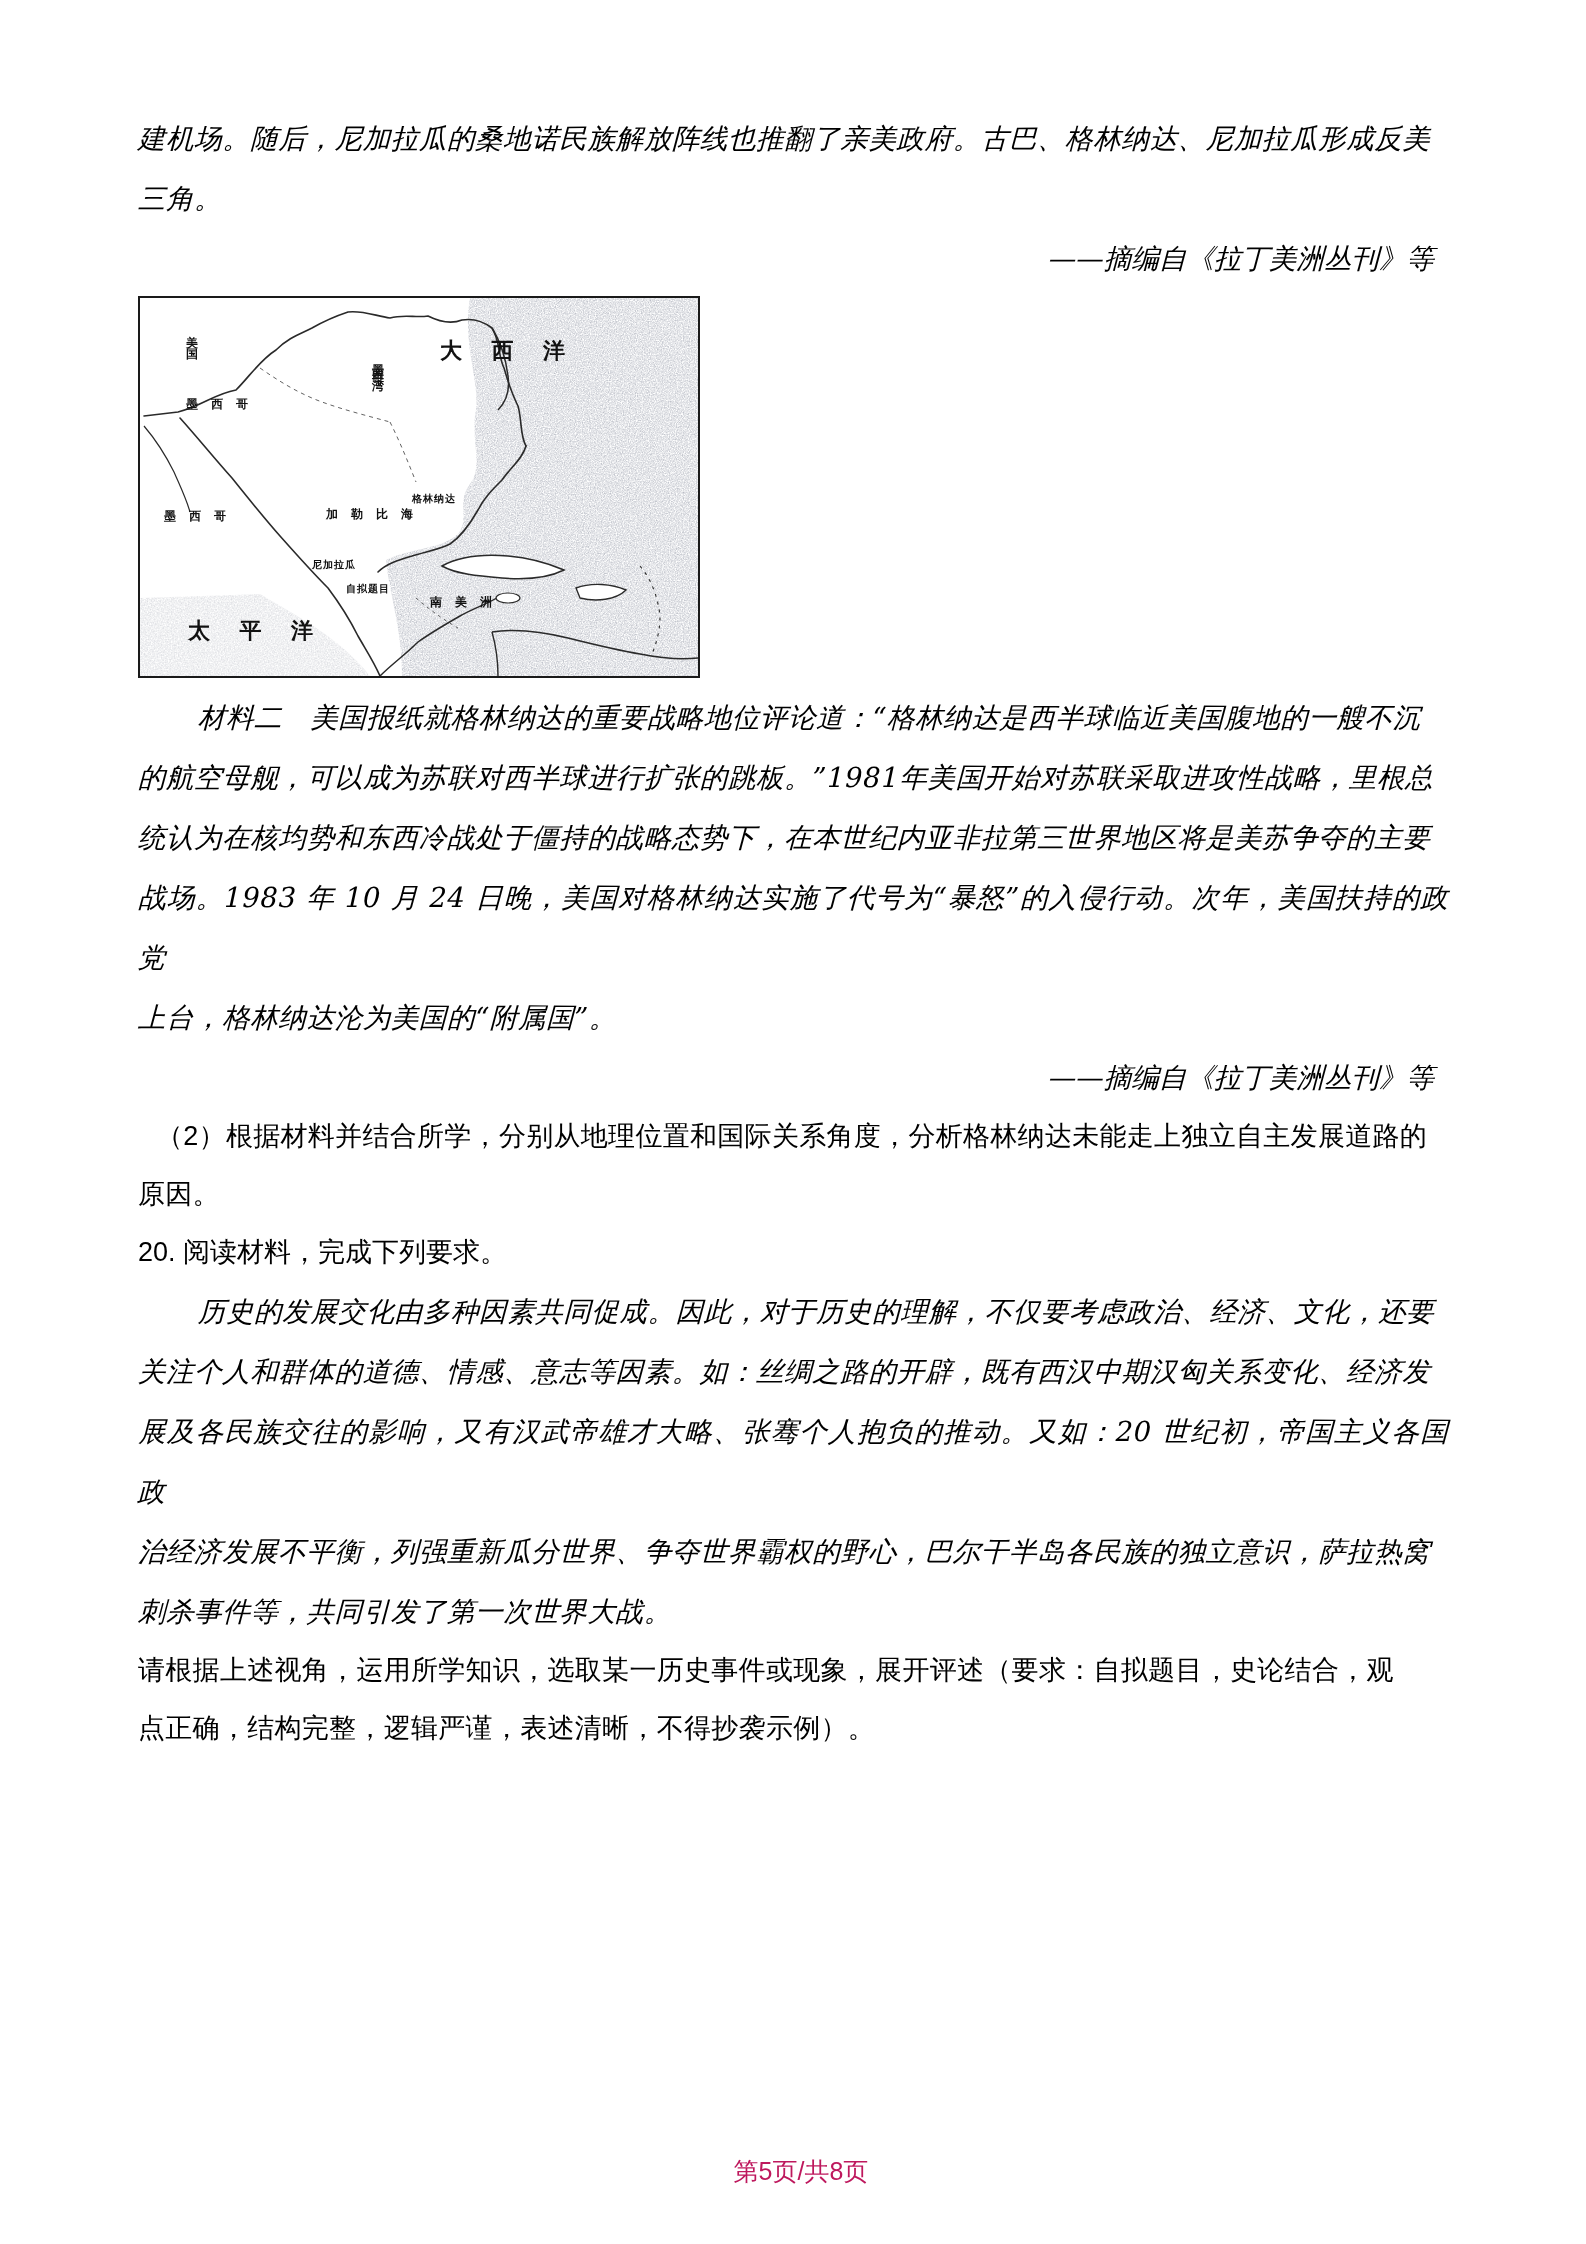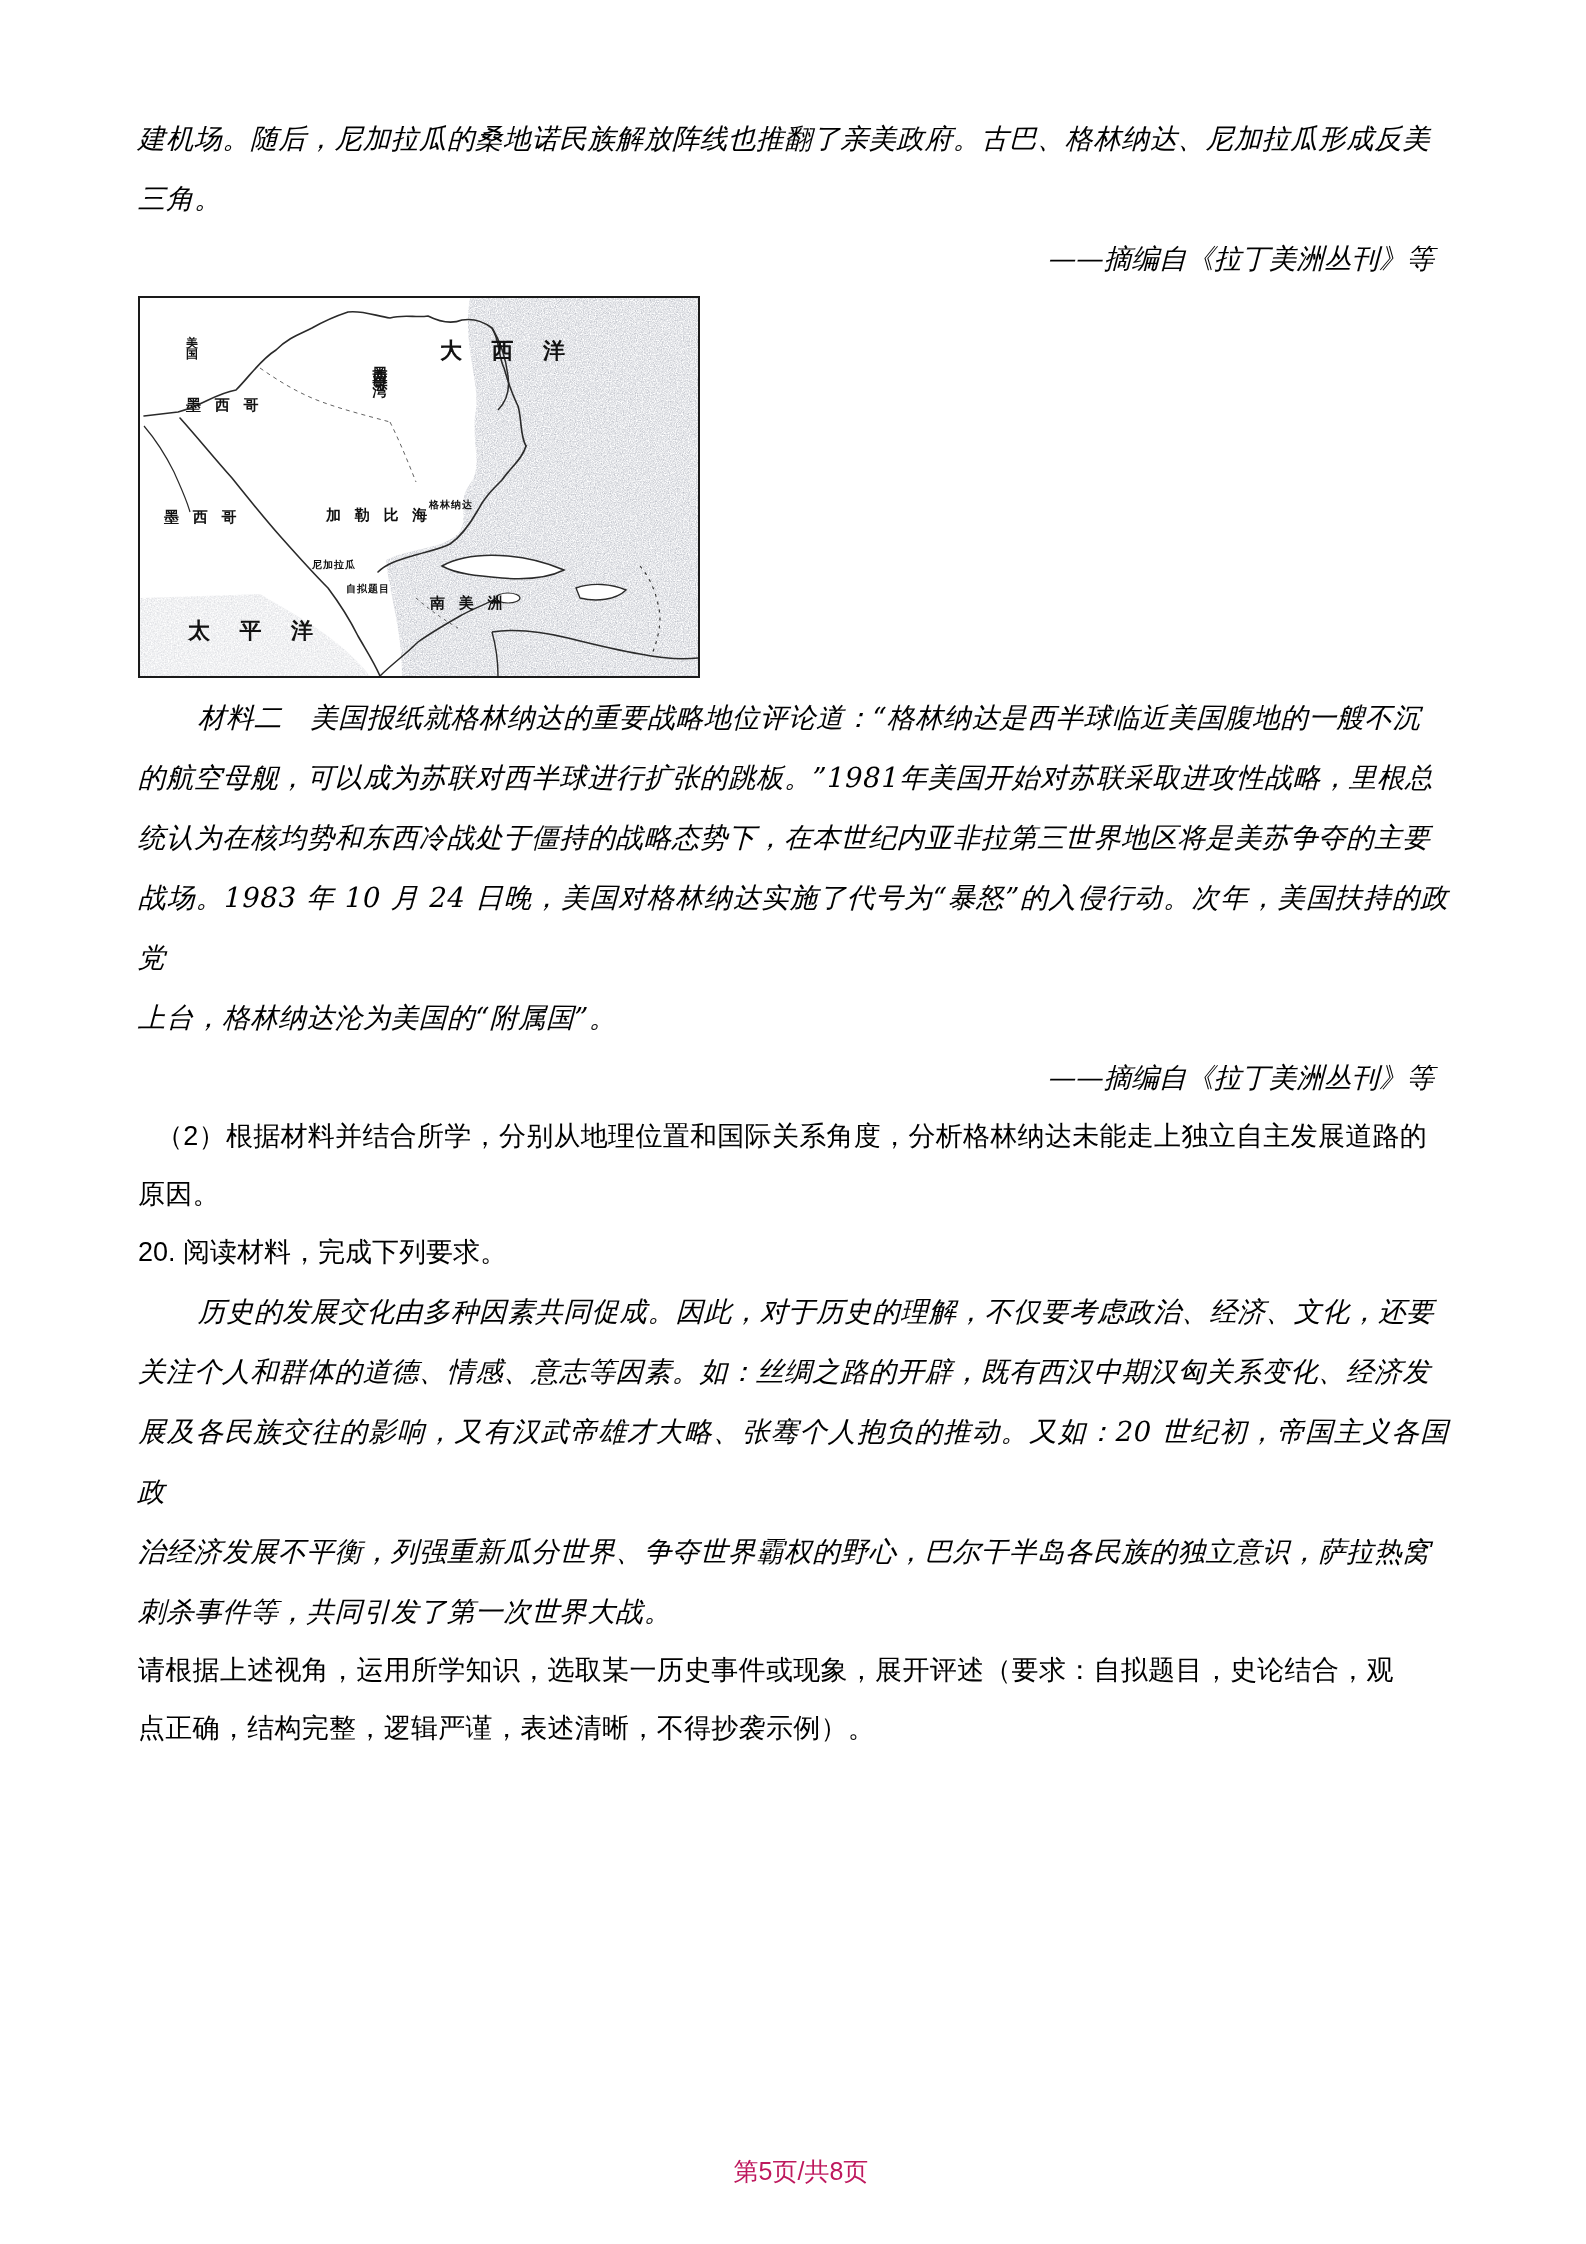--- a/index.html
+++ b/index.html
@@ -97,21 +97,21 @@
   .map-canvas { position: absolute; inset: 0; }
   .map-label {
     position: absolute;
     font-family: "Liberation Serif", "DejaVu Serif", serif;
     font-weight: 700;
     color: #111;
     white-space: nowrap;
     line-height: 1;
   }
   .ml-big { font-size: 22px; letter-spacing: 12px; }
-  .ml-mid { font-size: 15px; letter-spacing: 5px; }
+  .ml-mid { font-size: 12px; letter-spacing: 5px; }
   .ml-sm  { font-size: 12px; letter-spacing: 1.5px; }
   .ml-xs  { font-size: 10px; letter-spacing: 1px; }
   .ml-vert { writing-mode: vertical-rl; letter-spacing: 5px; }
 
   .footer {
     position: absolute;
     left: 8px;
     top: 2155px;
     width: 1586px;
     text-align: center;
@@ -200,21 +200,21 @@
           <path d="M250,124 C260,144 268,164 276,184" fill="none" stroke="#3a3a3a" stroke-width="0.8" stroke-dasharray="4 4"></path>
           <path d="M276,300 C290,312 304,322 318,330" fill="none" stroke="#3a3a3a" stroke-width="0.8" stroke-dasharray="3 4"></path>
         </svg>
 
         <span class="map-label ml-sm ml-vert" style="left:46px; top:28px;">美 国</span>
         <span class="map-label ml-big" style="left:300px; top:42px;text-align:center;">大 西 洋</span>
         <span class="map-label ml-mid ml-vert" style="left:232px; top:56px;">墨西哥湾</span>
         <span class="map-label ml-mid" style="left:46px; top:100px;">墨 西 哥</span>
         <span class="map-label ml-mid" style="left:24px; top:212px;">墨 西 哥</span>
         <span class="map-label ml-mid" style="left:186px; top:210px;">加 勒 比 海</span>
-        <span class="map-label ml-xs" style="left:272px; top:202px;margin-left:17px;">格林纳达</span>
+        <span class="map-label ml-xs" style="left:272px; top:196px;">格林纳达</span>
         <span class="map-label ml-xs" style="left:172px; top:262px;">尼加拉瓜</span>
         <span class="map-label ml-xs" style="left:206px; top:286px;">自拟题目</span>
         <span class="map-label ml-mid" style="left:290px; top:298px;">南 美 洲</span>
         <span class="map-label ml-big" style="left:48px; top:322px;">太 平 洋</span>
       </div>
     </div>
 
     <p class="para indent2">材料二　美国报纸就格林纳达的重要战略地位评论道：“格林纳达是西半球临近美国腹地的一艘不沉</p>
     <p class="para">的航空母舰，可以成为苏联对西半球进行扩张的跳板。”1981年美国开始对苏联采取进攻性战略，里根总</p>
     <p class="para">统认为在核均势和东西冷战处于僵持的战略态势下，在本世纪内亚非拉第三世界地区将是美苏争夺的主要</p>

